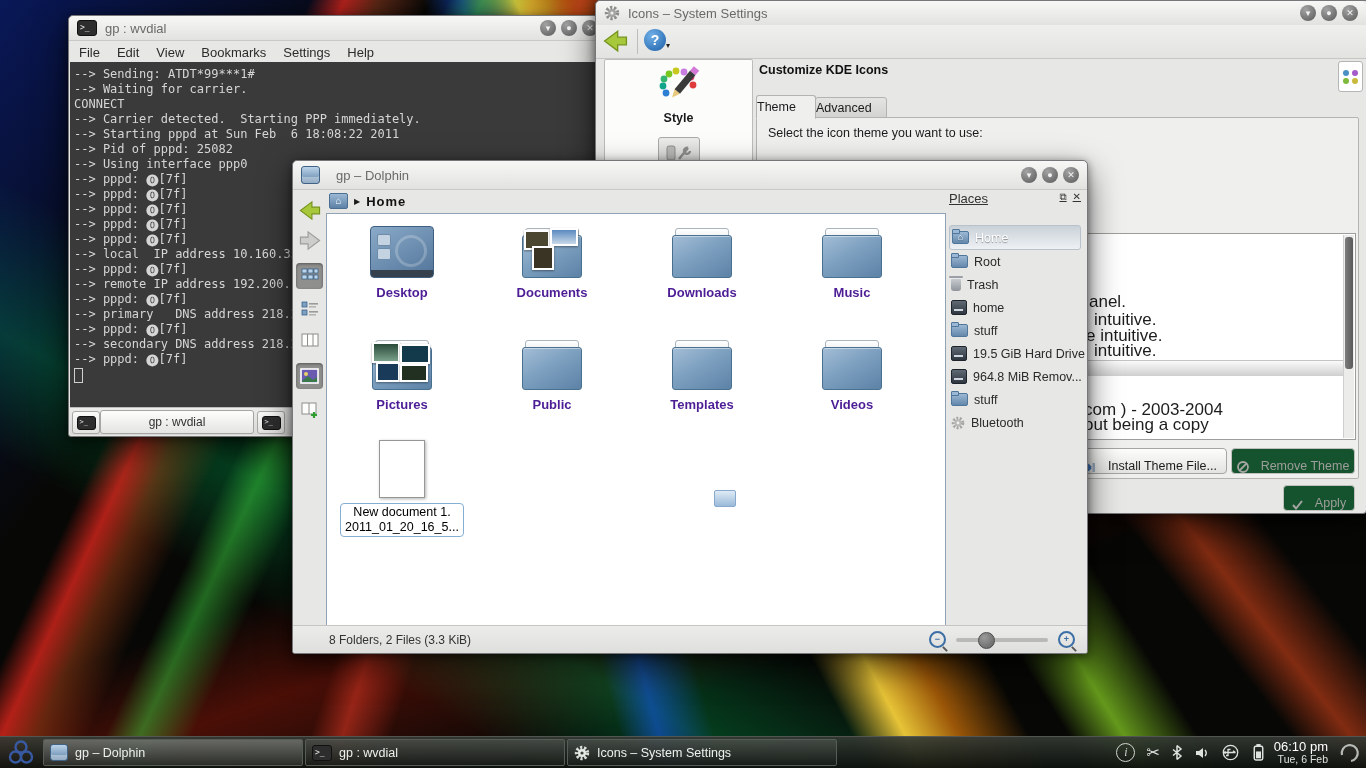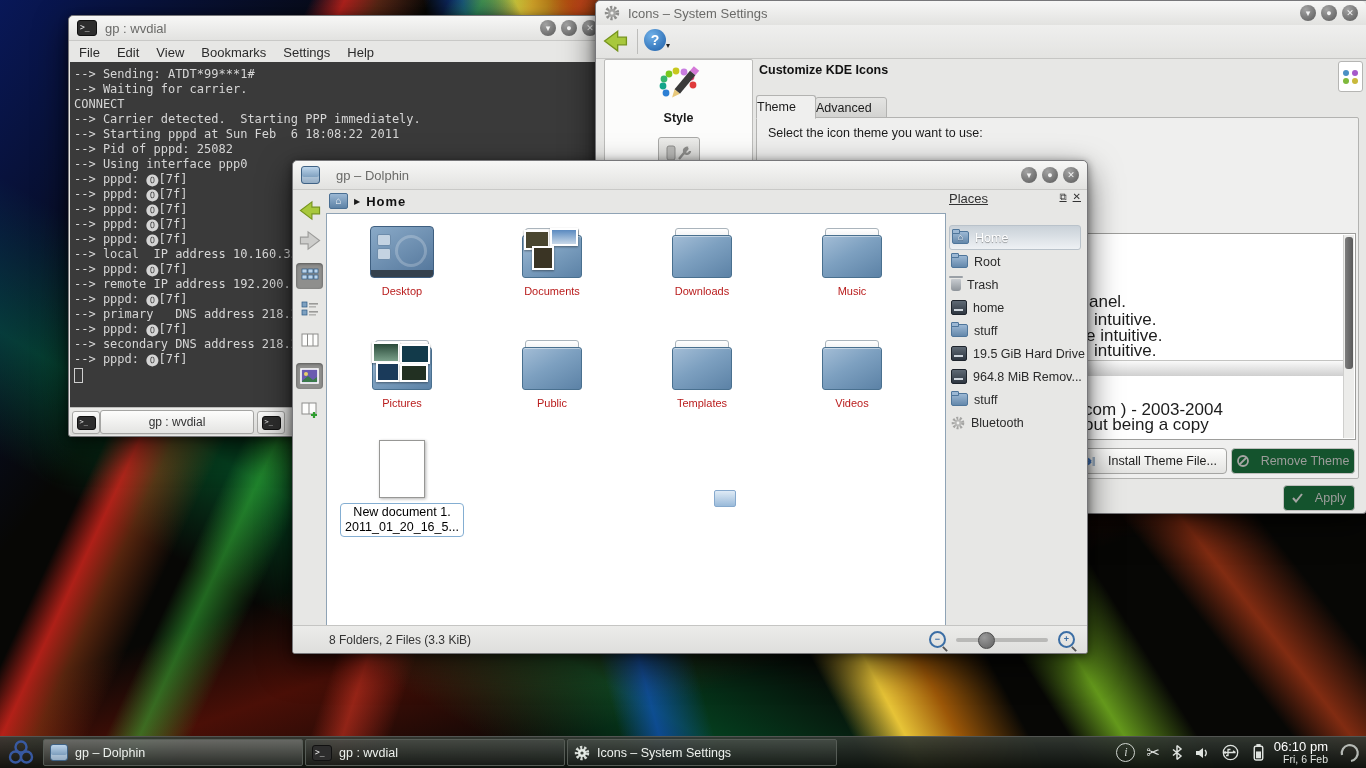--- a/index.html
+++ b/index.html
@@ -22,21 +22,21 @@
   
   .win{position:absolute;background:#e7e7e5;border:1px solid #77777a;border-radius:5px 5px 3px 3px;
        box-shadow:0 12px 32px rgba(0,0,0,.6),0 2px 8px rgba(0,0,0,.45);}
   .tbar{height:24px;display:flex;align-items:center;padding:0 8px;gap:8px;
         background:linear-gradient(#f7f7f6,#e2e2e0);border-bottom:1px solid #c9c9c7;
         border-radius:5px 5px 0 0;color:#6a6a68;font-size:13px;}
   .winbtns{margin-left:auto;display:flex;gap:5px;}
   .wbtn{width:16px;height:16px;border-radius:50%;
         background:radial-gradient(circle at 35% 28%, #a3a3a3, #585858);
         color:#f2f2f2;font-size:9px;line-height:16px;text-align:center;cursor:default;}
-  .button{display:flex;align-items:center;justify-content:center;gap:12px;font-size:12.5px;color:#1c1c1c;
+  .button{display:flex;align-items:flex-end;justify-content:center;gap:12px;font-size:12.5px;color:#1c1c1c;
         background:linear-gradient(#fdfdfc,#e3e3e1);border:1px solid #a5a5a3;border-radius:4px;}
   .button.disabled{background:#14532d;border-color:#c0c0be;color:#9d9d9b;}
   
   .term-win{left:68px;top:15px;width:537px;height:420px;z-index:1;}
   .term-glyph{display:inline-block;background:#2d2d2d;color:#e8e8e8;border:1px solid #111;border-radius:3px;
         font-family:"DejaVu Sans Mono",monospace;text-align:left;}
   .term-glyph.sm{width:16px;height:14px;font-size:8px;line-height:13px;padding-left:2px;}
   .term-glyph.xs{width:15px;height:12px;font-size:7px;line-height:11px;padding-left:2px;}
   .menubar{height:22px;display:flex;align-items:center;gap:17px;padding:0 10px;font-size:13px;color:#2b2b2b;}
   .menubar span{cursor:default;}
@@ -90,21 +90,21 @@
   .crumb-home{width:17px;height:14px;background:linear-gradient(#9cb8d4,#5d82a6);border:1px solid #4a6f93;
         border-radius:2px;color:#fff;font-size:10px;line-height:13px;text-align:center;}
   .crumb-sep{font-size:8px;color:#1a1a1a;}
   .crumb-label{font-size:13px;font-weight:bold;color:#111;letter-spacing:1px;}
   .d-strip{position:absolute;left:0;top:28px;width:33px;bottom:27px;}
   .sb{position:absolute;left:3px;width:27px;height:26px;display:flex;align-items:center;justify-content:center;border-radius:4px;}
   .sb.pressed{background:#8f8f8d;box-shadow:inset 0 1px 3px rgba(0,0,0,.4);}
   .d-view{position:absolute;left:33px;top:52px;width:618px;bottom:27px;background:#fff;border:1px solid #8fa3b5;}
   .cell{position:absolute;width:140px;text-align:center;}
   .icon-wrap{height:58px;display:flex;align-items:flex-end;justify-content:center;}
-  .ilabel{margin-top:7px;font-size:11px;color:#b91c1c;}
+  .ilabel{margin-top:7px;font-size:13px;color:#4c1d95;font-weight:bold;}
   .folder{position:relative;width:60px;height:50px;}
   .f-tab{position:absolute;left:3px;right:3px;top:0;height:14px;background:linear-gradient(#ffffff,#e4e6e8);
         border:1px solid #aab4bc;border-radius:3px 3px 0 0;}
   .f-body{position:absolute;left:0;right:0;top:7px;bottom:0;border-radius:3px;border:1px solid #49708f;
         background:linear-gradient(150deg,#a3bdd6 0%,#7da0c0 45%,#5c82a6 100%);
         box-shadow:inset 0 1px 0 rgba(255,255,255,.45);}
   .thumb{position:absolute;border:2px solid #fff;box-shadow:0 1px 2px rgba(0,0,0,.4);z-index:2;}
   .desktop-ic{position:relative;width:62px;height:50px;border-radius:4px;border:1px solid #3f5f80;
         background:linear-gradient(150deg,#8aaac8,#517499);overflow:hidden;}
   .desktop-ic .sq{position:absolute;width:12px;height:10px;background:#c4d3e2;border:1px solid #6d8cab;border-radius:2px;}
@@ -598,21 +598,21 @@
       <span>
         <svg width="15" height="19" viewBox="0 0 14 18">
             <rect x="3" y="3" width="8" height="13" rx="1.5" fill="none" stroke="#dfe3df" stroke-width="1.4"></rect>
             <rect x="5" y="1" width="4" height="2" fill="#dfe3df"></rect>
             <rect x="4.6" y="8" width="4.8" height="6.5" fill="#dfe3df"></rect>
           </svg>
       </span>
     </div>
     <div class="clock">
       <div class="tm">06:10 pm</div>
-      <div class="dt">Fri, 6 Feb</div>
+      <div class="dt">Tue, 6 Feb</div>
     </div>
     <div style="width:34px;display:flex;justify-content:center;">
       <svg width="24" height="24" viewBox="0 0 24 24">
           <path d="M5 14 A8 8 0 1 1 14 20" stroke="#cfd4cf" fill="none" stroke-width="2.2" opacity=".85"></path>
         </svg>
     </div>
   </div>
 
 </div>
 

